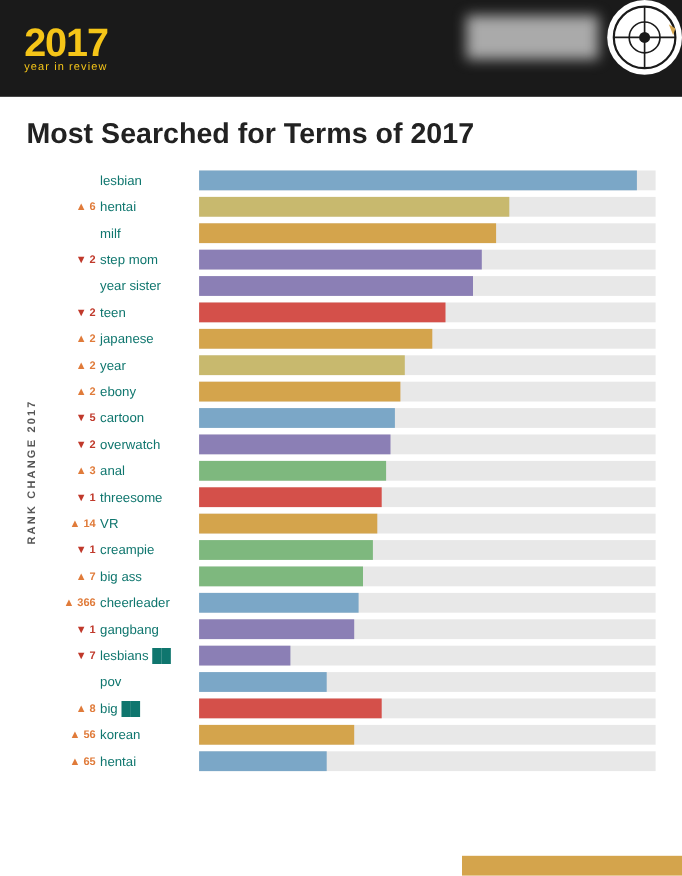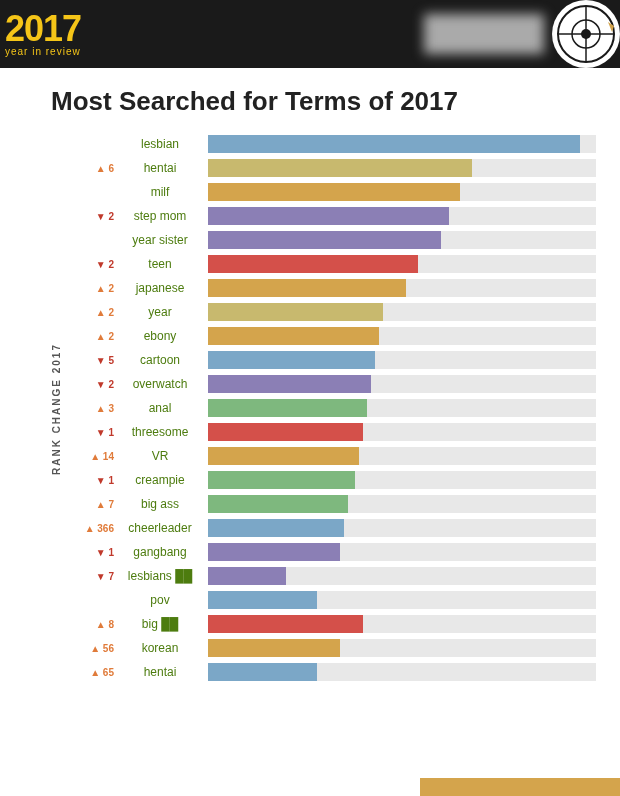--- a/index.html
+++ b/index.html
@@ -7,24 +7,24 @@
       width: 620px;
       height: 796px;
       background: #fff;
       font-family: Arial, Helvetica, sans-serif;
       overflow: hidden;
     }
 
     
     .header {
       background: #1a1a1a;
-      height: 68px;
+      height: 88px;
       display: flex;
       align-items: center;
-      padding: 0 5px;
+      padding: 0 22px;
       position: relative;
     }
     .logo-2017 {
       display: flex;
       flex-direction: column;
       line-height: 1;
     }
     .logo-year {
       font-size: 36px;
       font-weight: 900;
@@ -63,21 +63,20 @@
       overflow: hidden;
     }
     .circle-svg {
       width: 60px;
       height: 60px;
     }
 
     
     .main {
       padding: 18px 24px 10px 24px;
-      margin-left: 27px;
     }
     .page-title {
       font-size: 26px;
       font-weight: 700;
       color: #222;
       margin-bottom: 16px;
     }
 
     
     .chart-area {
@@ -110,23 +109,23 @@
       font-size: 10px;
       font-weight: 600;
       padding-right: 4px;
       flex-shrink: 0;
     }
     .rank-up { color: #e07b3a; }
     .rank-down { color: #c0392b; }
     .rank-neutral { color: #888; }
     .label {
       width: 90px;
-      text-align: center;
+      text-align: left;
       font-size: 12px;
-      color: #4d7c0f;
+      color: #0f766e;
       padding-right: 6px;
       flex-shrink: 0;
       white-space: nowrap;
     }
     .bar-container {
       flex: 1;
       height: 18px;
       background: #e8e8e8;
       position: relative;
     }

